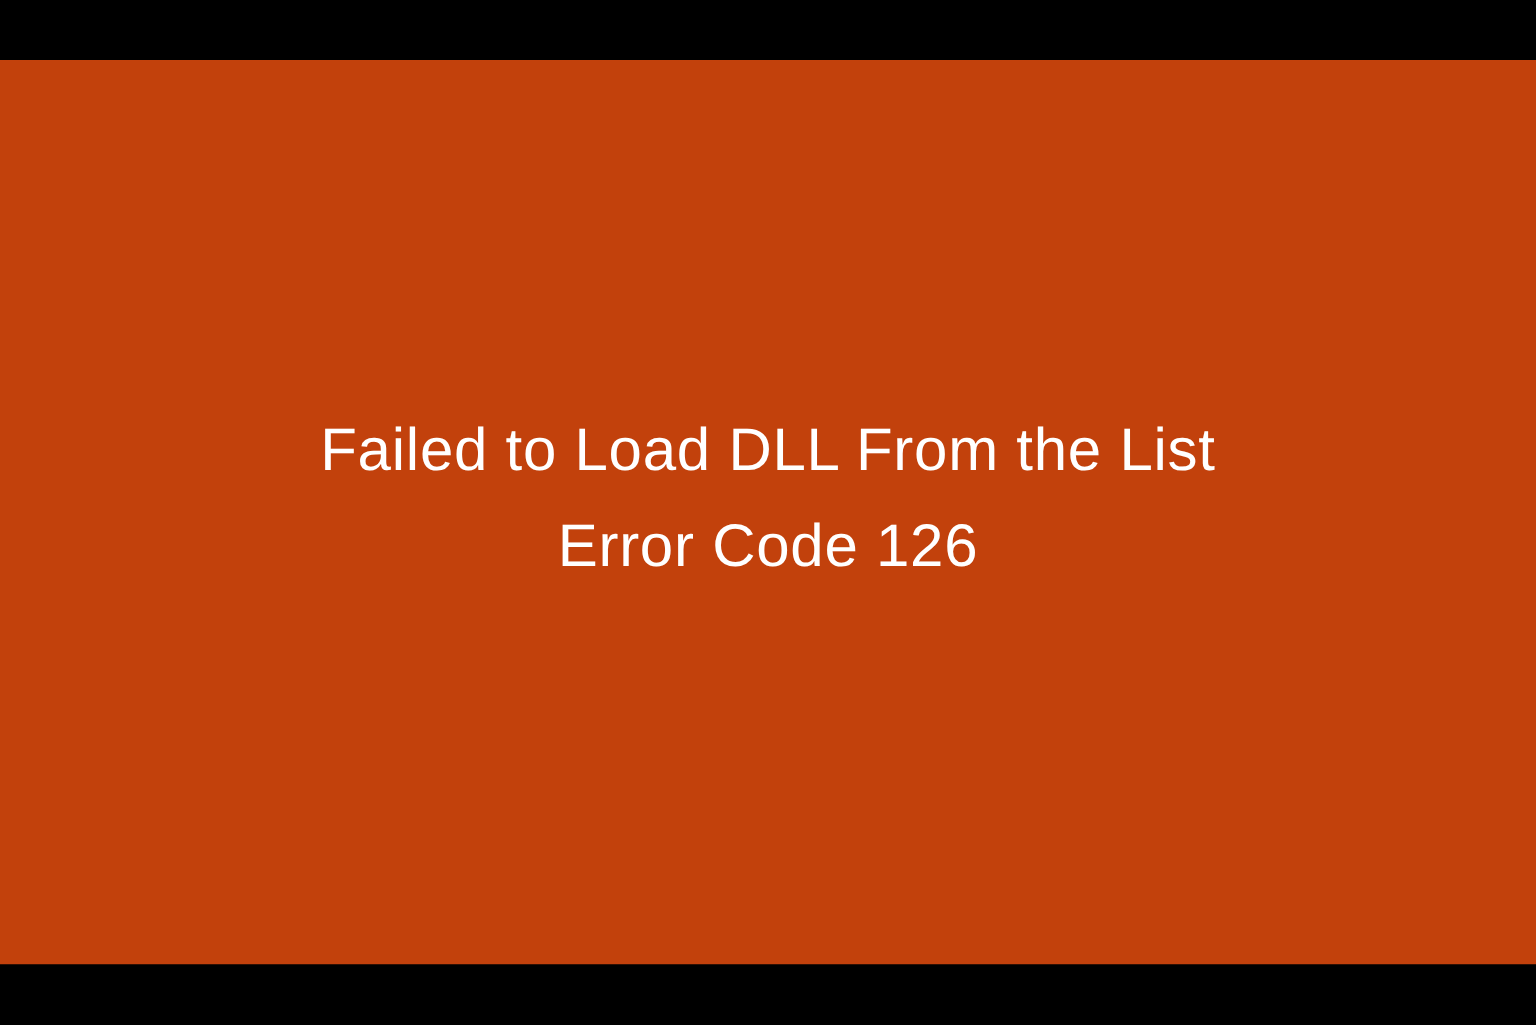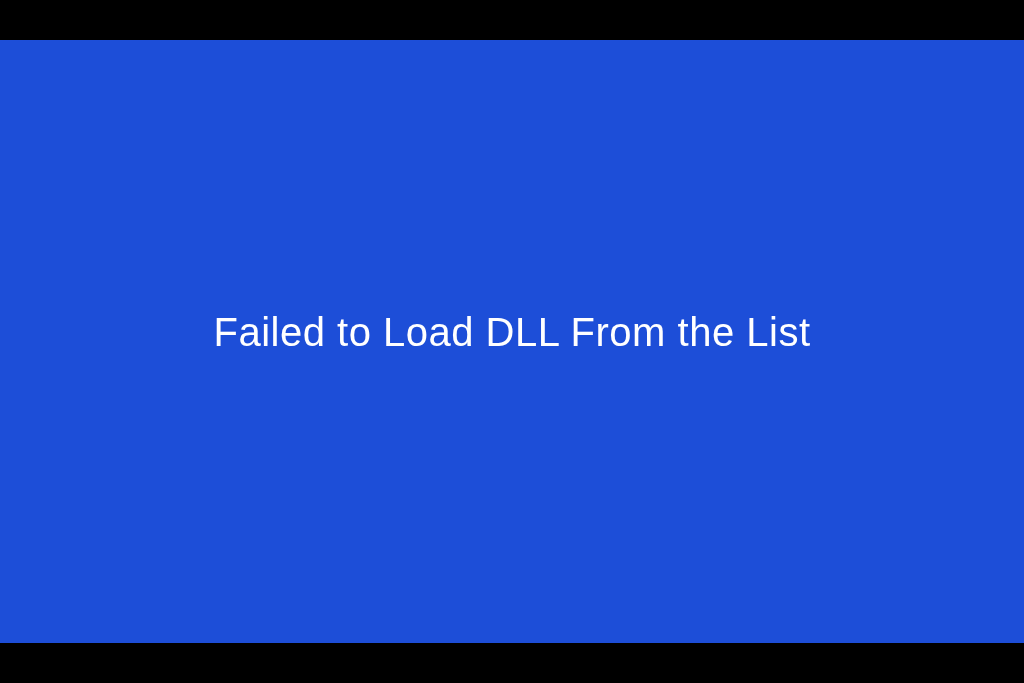--- a/index.html
+++ b/index.html
@@ -15,21 +15,21 @@
       flex-direction: column;
       overflow: hidden;
     }
     .letterbox-top, .letterbox-bottom {
       height: 40px;
       background: #000;
       width: 100%;
     }
     .main-area {
       flex: 1;
-      background: #1d4ed8;
+      background: #c2410c;
       display: flex;
       flex-direction: column;
       align-items: center;
       justify-content: center;
       padding: 20px;
     }
     .message {
       color: #fff;
       font-family: "Comic Sans MS", "Comic Sans", cursive, sans-serif;
       font-size: 40px;
@@ -44,16 +44,17 @@
     }
   </style>
 </head>
 <body>
 
 <div class="letterbox-top"></div>
 
 <div class="main-area">
   <div class="message">
     <span class="line">Failed to Load DLL From the List</span>
+    <span class="line">Error Code 126</span>
   </div>
 </div>
 
 <div class="letterbox-bottom"></div>
 
 </body></html>

